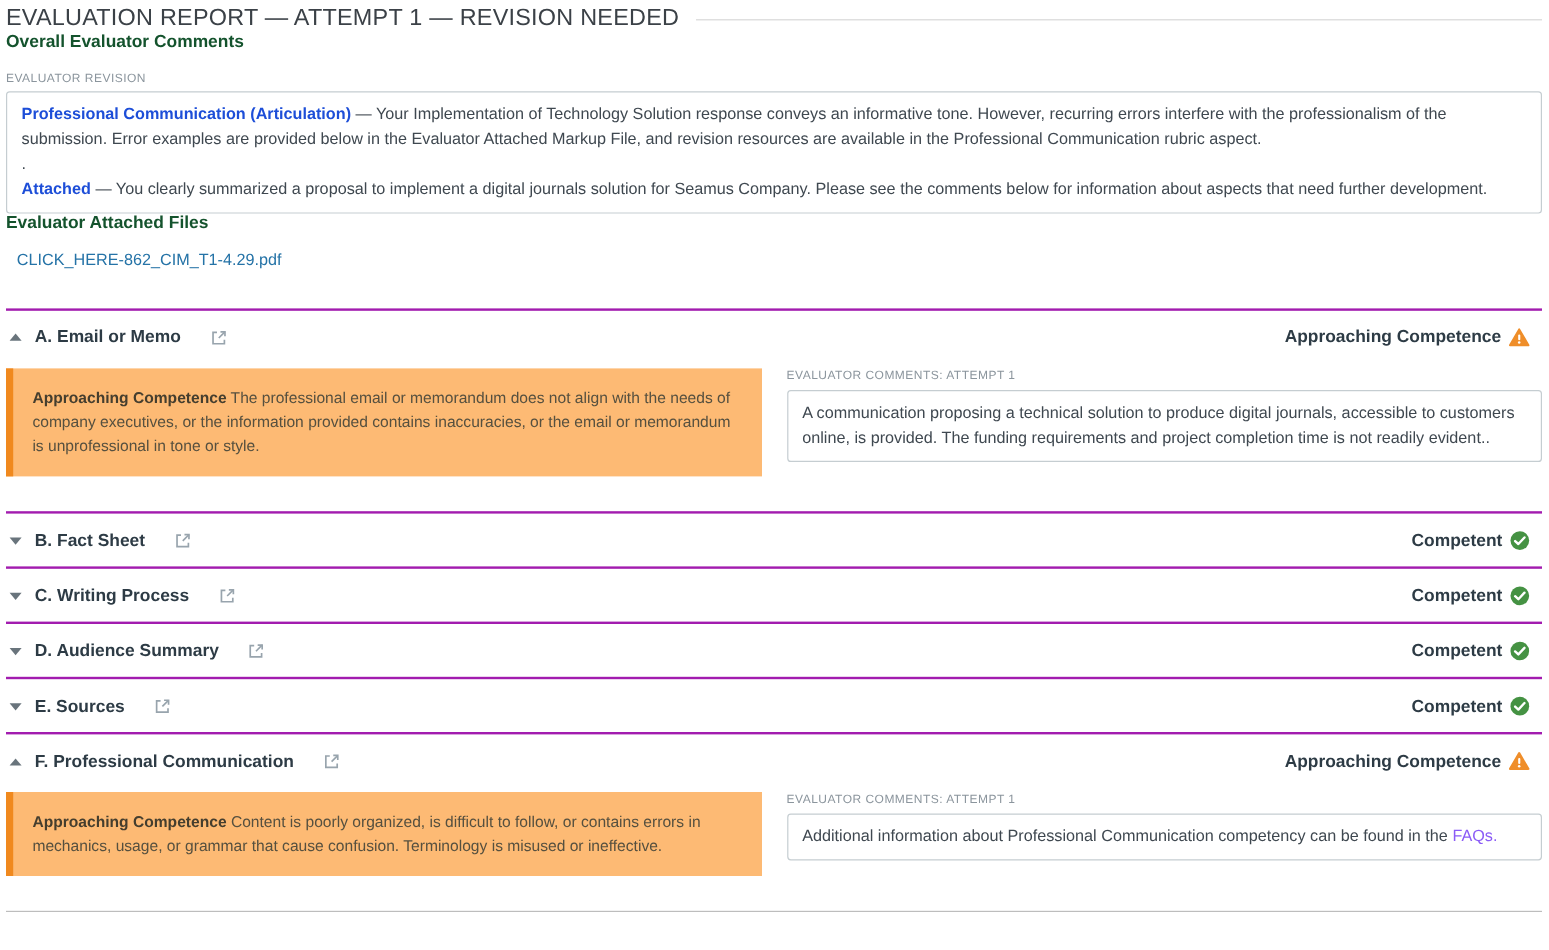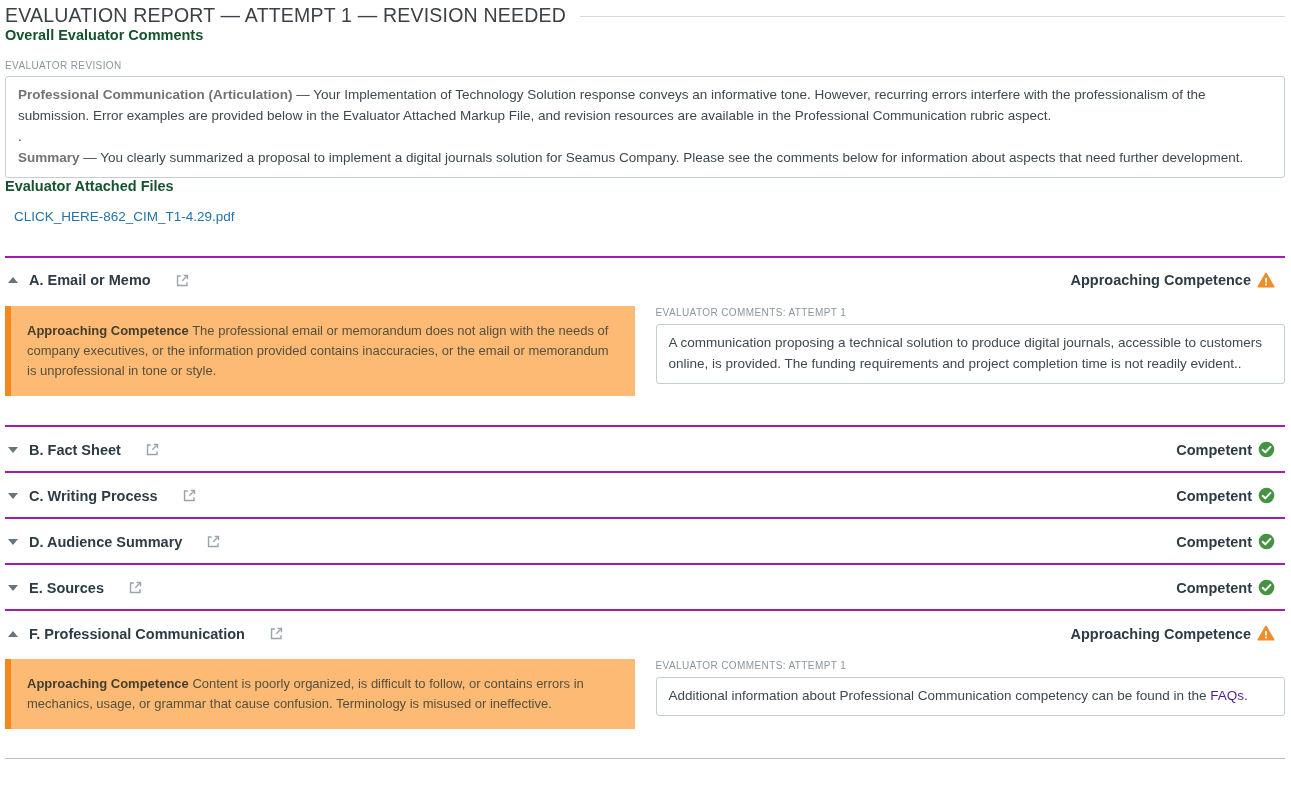--- a/index.html
+++ b/index.html
@@ -28,21 +28,21 @@
     font-size: 10px; color: #8b959d; letter-spacing: 0.4px;
     font-weight: 400;
   }
   .overall-label { margin-top: 17px; }
 
   .comment-box {
     border: 1px solid #c5cdd1; border-radius: 3px; background: #fff;
     padding: 8px 12px; font-size: 13.5px; line-height: 1.55; color: #3f4850;
   }
   .overall-box { margin-top: 5px; }
-  .b { font-weight: bold; color: #737373; }
+  .b { font-weight: bold; color: #1d4ed8; }
 
   .file-link {
     display: inline-block; margin: 15px 0 0 9px;
     color: #2573a7; font-size: 13.5px; text-decoration: none; cursor: pointer;
   }
 
   
   .sections { margin-top: 31px; border-bottom: 1px solid #bdbdbd; }
   .section { border-top: 2px solid #a21caf; }
   .section-header {
@@ -63,39 +63,39 @@
   }
   .rubric-box {
     background: #fdba74; border-left: 6px solid #f0891e;
     padding: 15px 17px 15px 16px;
     font-size: 13px; line-height: 1.55; color: #56503f;
     align-self: start;
   }
   .rubric-box .b { color: #453e2e; }
   .right-col .small-label { margin-top: 1px; }
   .right-col .comment-box { margin-top: 6px; }
-  .inline-link { color: #4c1d95; text-decoration: none; cursor: pointer; }
+  .inline-link { color: #8b5cf6; text-decoration: none; cursor: pointer; }
 </style>
 </head>
 <body>
 
 <div class="page">
 
   <div class="title-row">
     <h1 class="page-title">EVALUATION REPORT — ATTEMPT 1 — REVISION NEEDED</h1>
     <div class="title-rule"></div>
   </div>
 
   <h2 class="sub-heading mt-overall">Overall Evaluator Comments</h2>
   <div class="small-label overall-label">EVALUATOR REVISION</div>
 
   <div class="comment-box overall-box">
     <div><span class="b">Professional Communication (Articulation)</span><span> — Your Implementation of Technology Solution response conveys an informative tone. However, recurring errors interfere with the professionalism of the submission. Error examples are provided below in the Evaluator Attached Markup File, and revision resources are available in the Professional Communication rubric aspect.</span></div>
     <div><span>.</span></div>
-    <div><span class="b">Summary</span><span> — You clearly summarized a proposal to implement a digital journals solution for Seamus Company. Please see the comments below for information about aspects that need further development.</span></div>
+    <div><span class="b">Attached</span><span> — You clearly summarized a proposal to implement a digital journals solution for Seamus Company. Please see the comments below for information about aspects that need further development.</span></div>
   </div>
 
   <h2 class="sub-heading mt-files">Evaluator Attached Files</h2>
   <a class="file-link">CLICK_HERE-862_CIM_T1-4.29.pdf</a>
 
   <div class="sections">
 
     <div class="section">
       <div class="section-header">
         <span class="caret up"></span>

